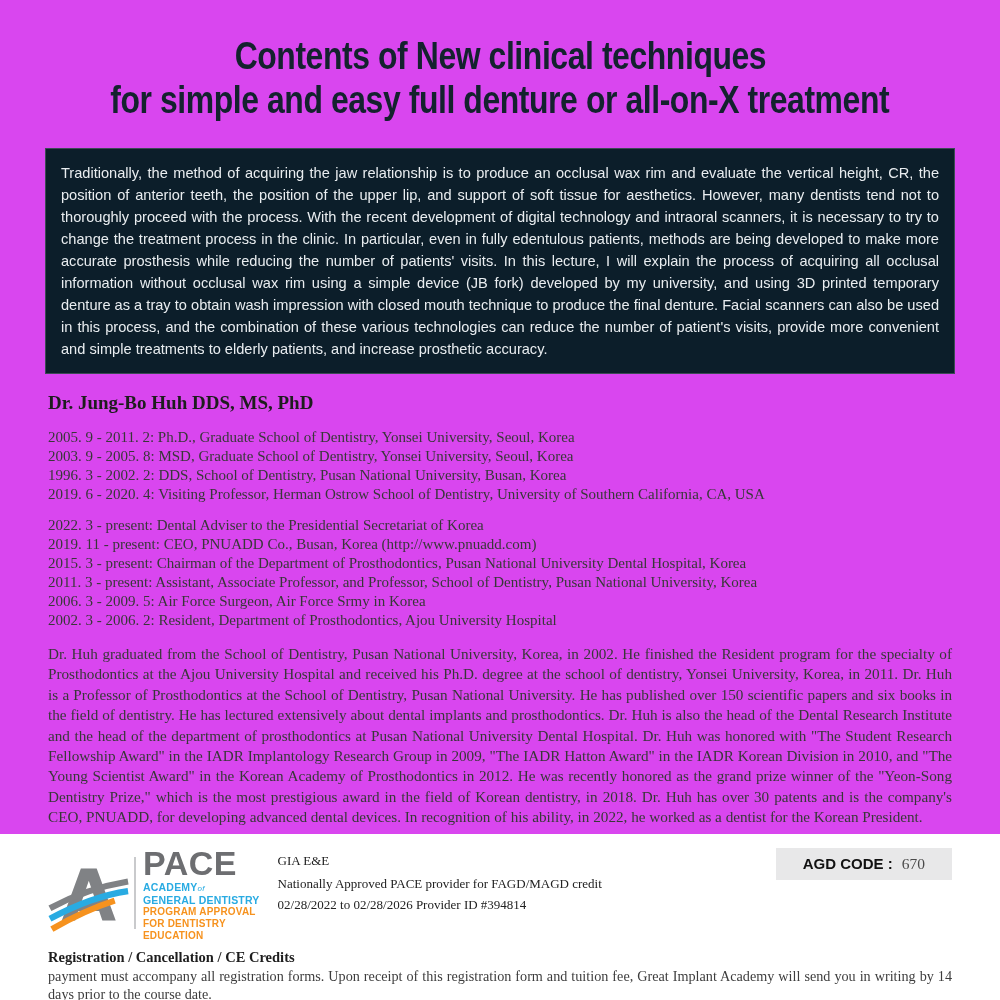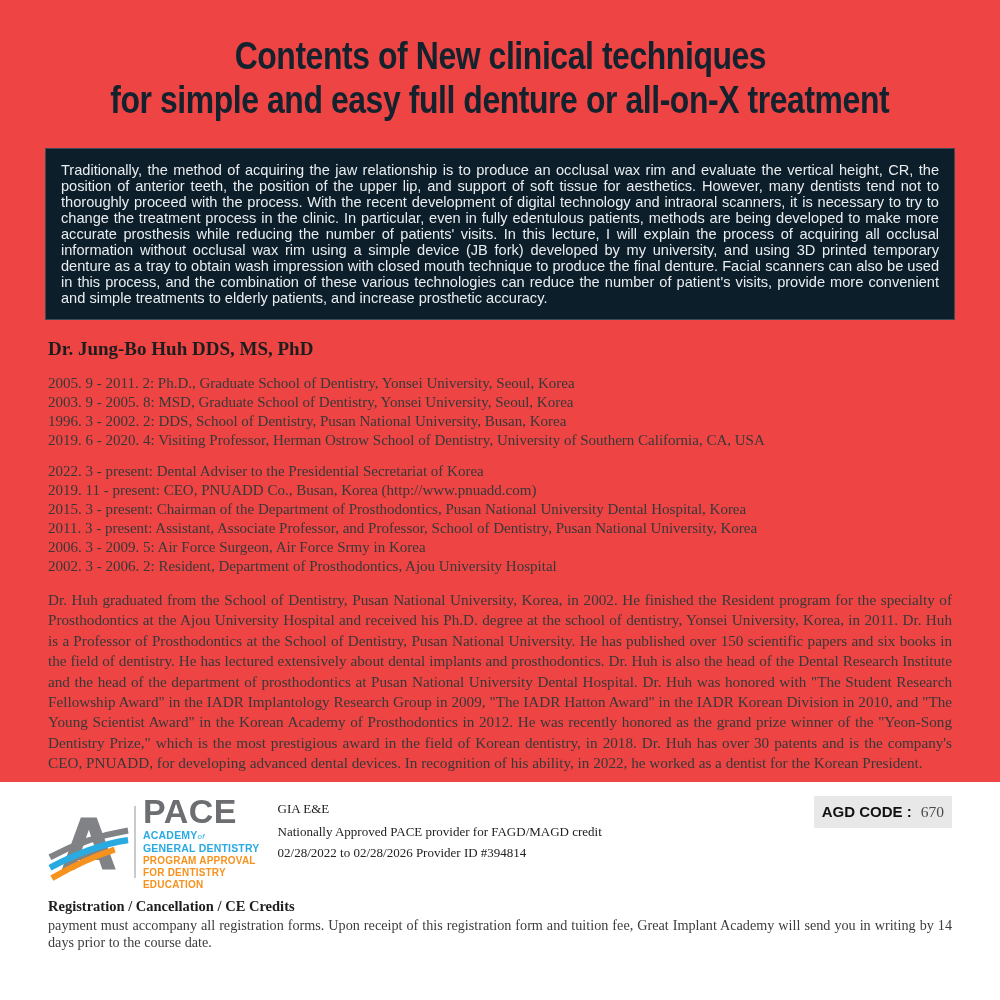--- a/index.html
+++ b/index.html
@@ -5,21 +5,21 @@
   html, body {
     margin: 0;
     padding: 0;
     width: 1000px;
     height: 1000px;
     overflow: hidden;
     background: #ffffff;
     font-family: "Liberation Serif", serif;
   }
   .main {
-    background: #ef4444;
+    background: #d946ef;
     width: 1000px;
     box-sizing: border-box;
     padding-bottom: 6px;
     min-height: 782px;
   }
   
   .title-block {
     padding-top: 34px;
     text-align: center;
     color: #14222e;
@@ -39,21 +39,21 @@
     letter-spacing: -0.5px;
   }
   
   .abstract-box {
     margin: 26px 45px 0 45px;
     background: #0c1e2a;
     border: 1px solid #3c4a56;
     color: #e9edf0;
     font-family: "Liberation Sans", sans-serif;
     font-size: 14.6px;
-    line-height: 16px;
+    line-height: 22px;
     text-align: justify;
     padding: 13px 15px;
   }
   
   .speaker-name {
     margin: 18px 48px 0 48px;
     font-size: 19px;
     font-weight: bold;
     color: #1d1d1d;
     font-family: "Liberation Serif", serif;
@@ -128,21 +128,21 @@
     margin-left: 18px;
     font-size: 13px;
     line-height: 21px;
     color: #222;
     padding-top: 4px;
   }
   .pace-desc .first-line { margin-bottom: 2px; }
   .agd-box {
     margin-left: auto;
     background: #e8e8e9;
-    padding: 7px 8px;
+    padding: 7px 27px;
     white-space: nowrap;
     margin-top: 2px;
   }
   .agd-label {
     font-family: "Liberation Sans", sans-serif;
     font-weight: bold;
     font-size: 15px;
     color: #111;
   }
   .agd-value {

